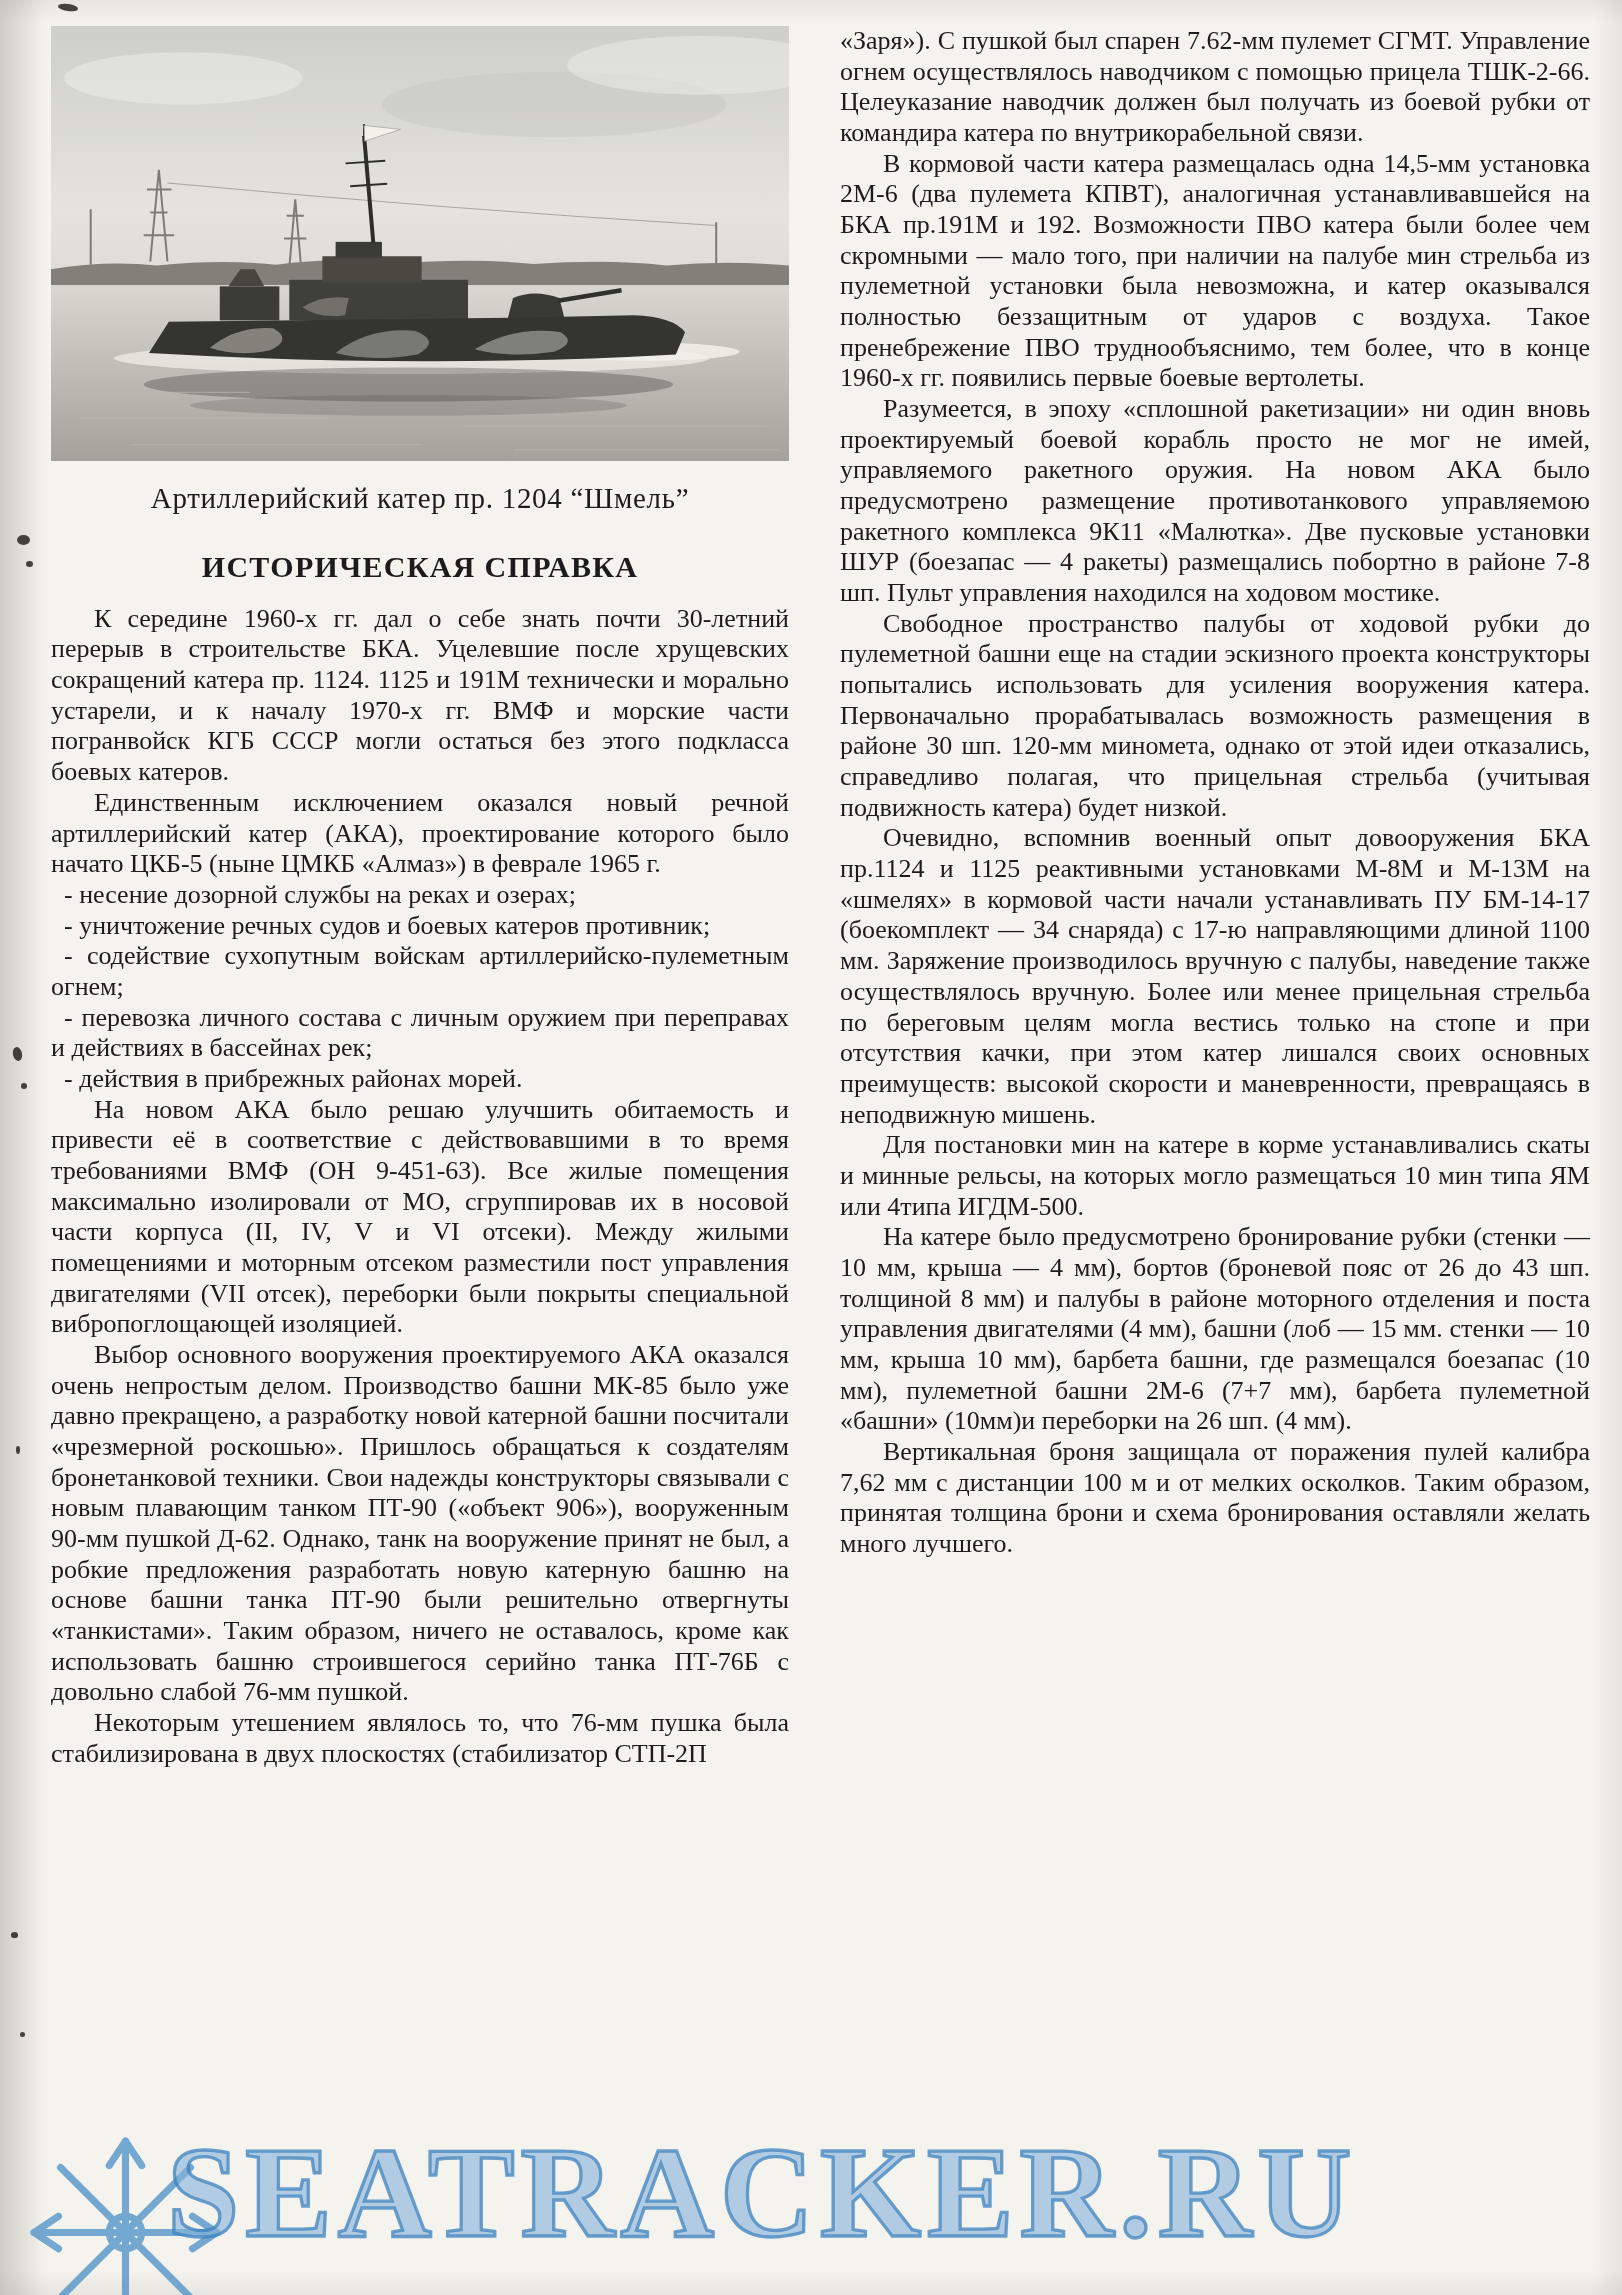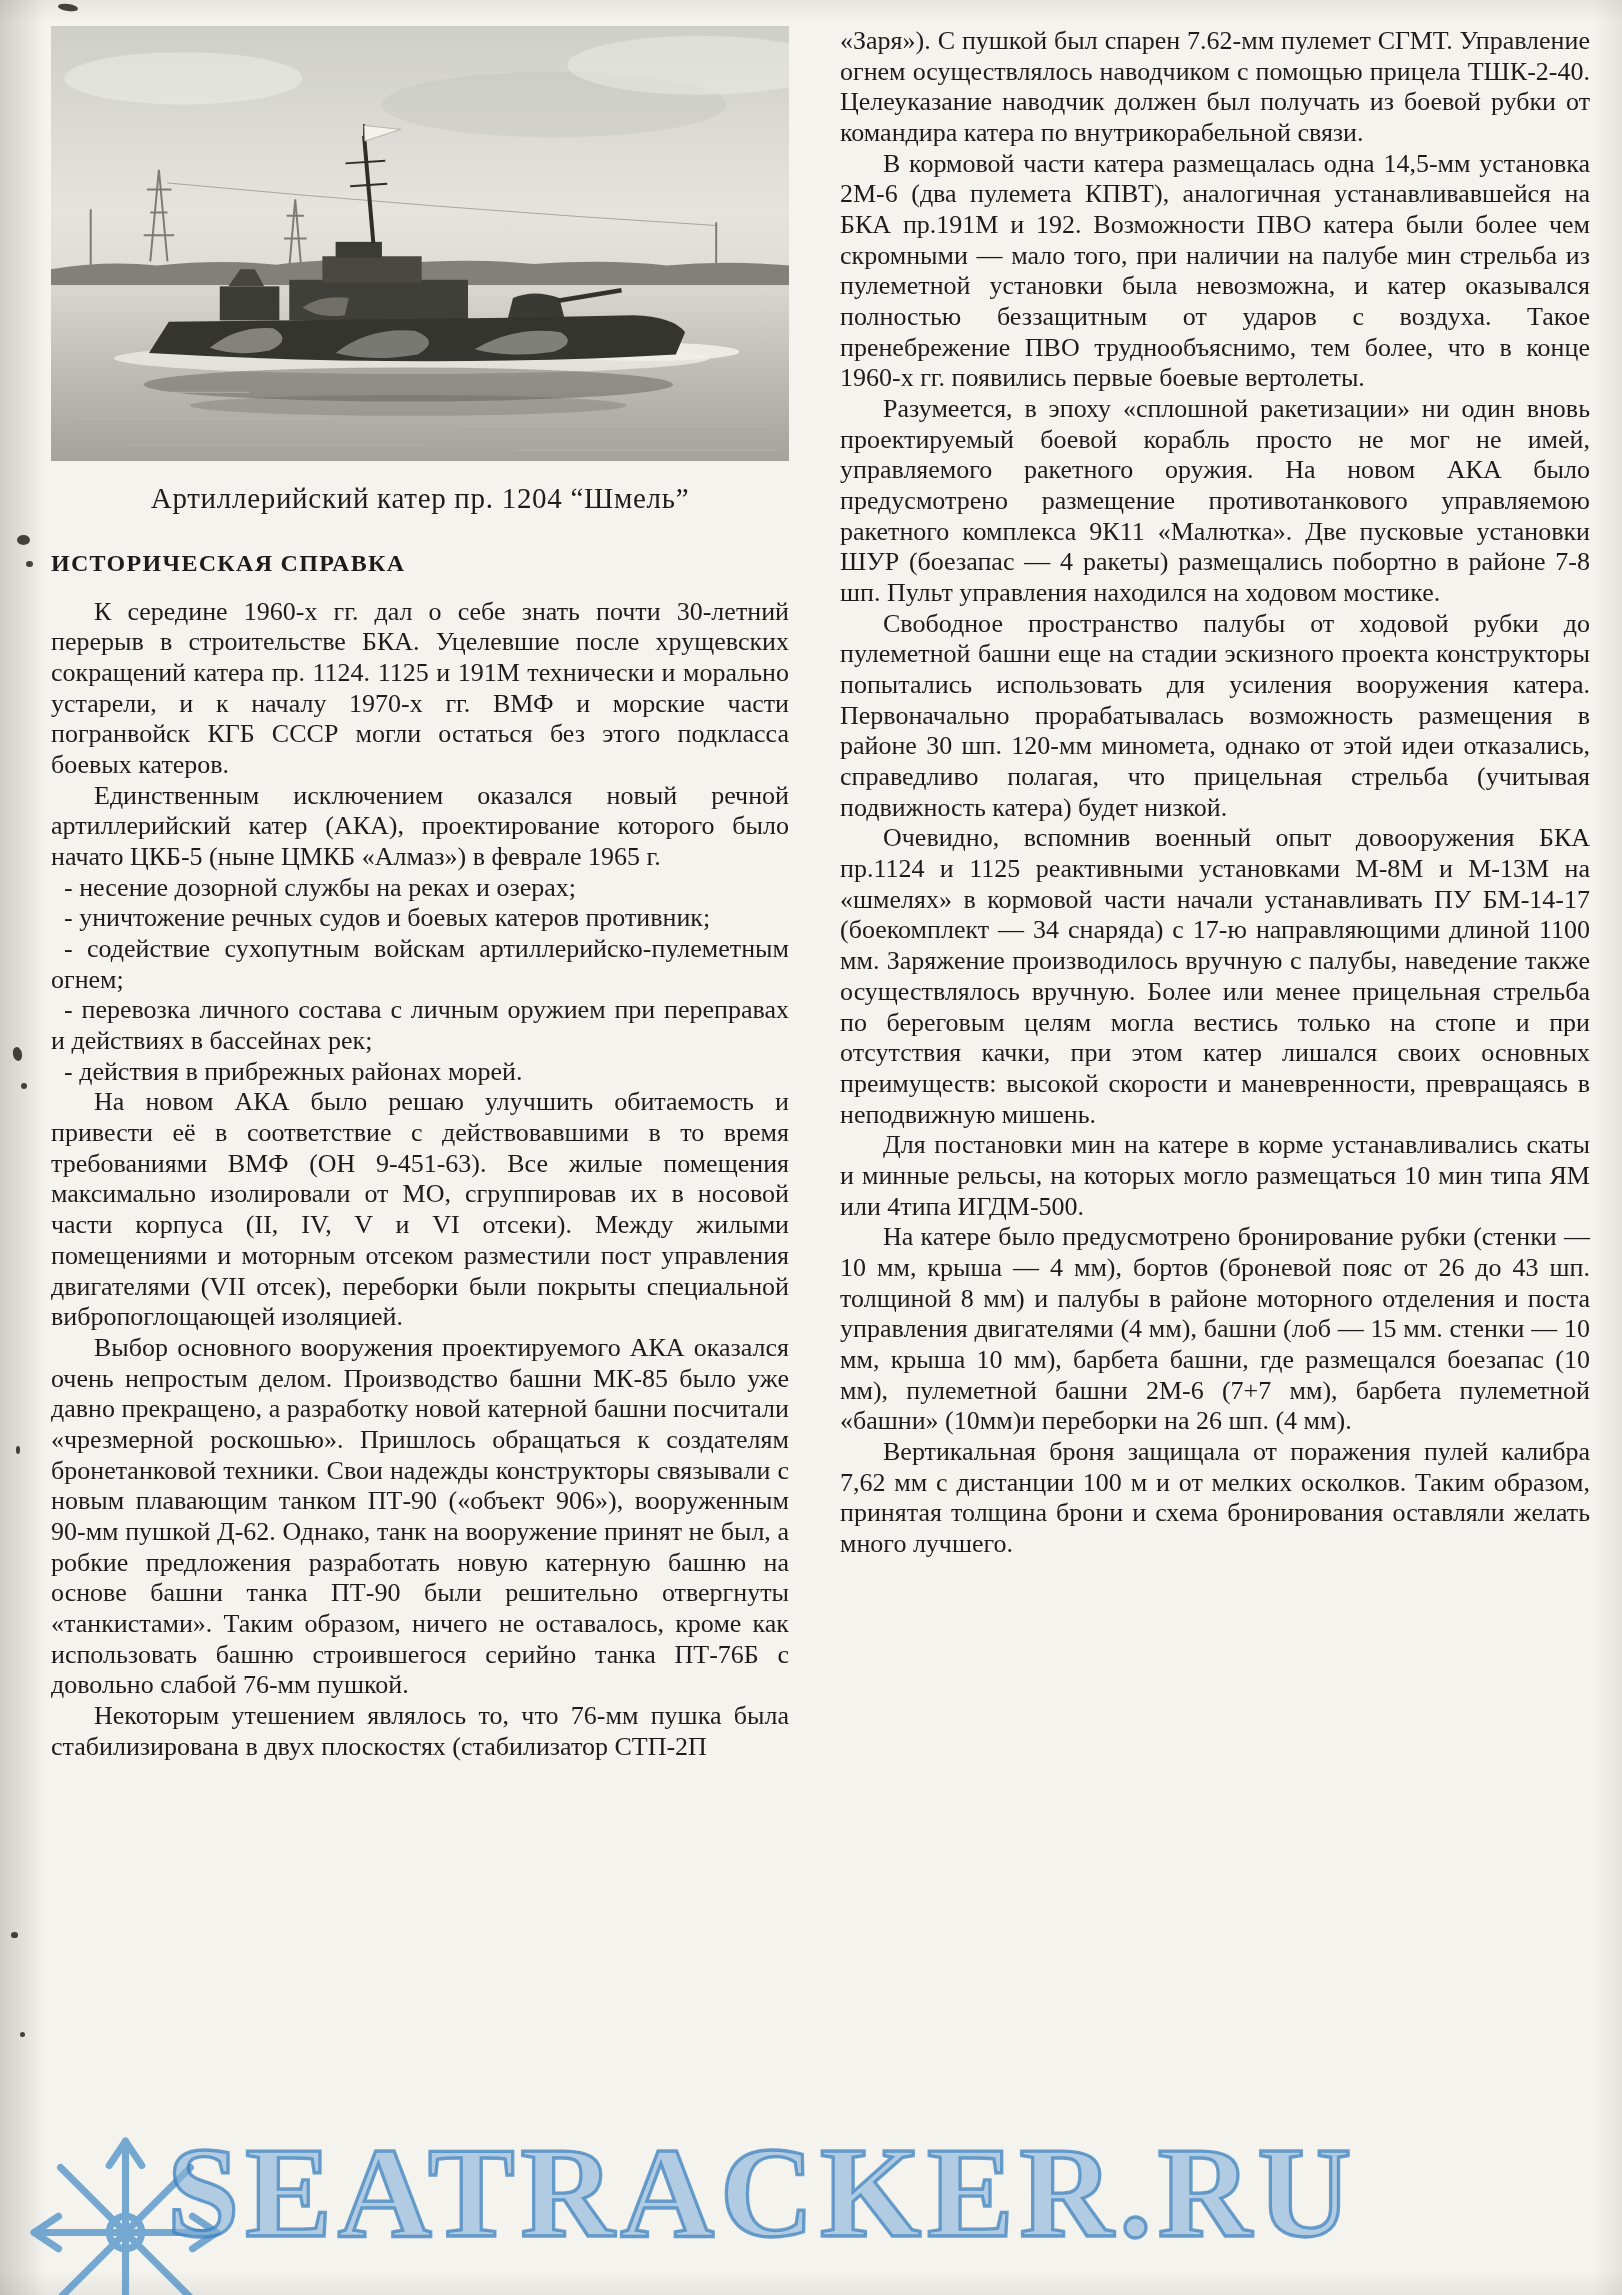--- a/index.html
+++ b/index.html
@@ -36,22 +36,23 @@
 
   .caption {
     margin-top:19.6px;
     text-align:center;
     font-weight:normal;
     font-size:29px;
     letter-spacing:0.7px;
   }
   .heading {
     margin-top:34px; margin-bottom:19.6px;
+    text-align:center;
     font-weight:bold;
-    font-size:24px;
+    font-size:30px;
     letter-spacing:1.3px;
   }
 
   p.para { text-indent:43px; }
   p.para.no-indent { text-indent:0; }
   p.para.list-item { text-indent:13px; }
 
   
   .speck { position:absolute; background:#26241f; border-radius:50%; opacity:0.85; }
   .sp1 { left:58px;  top:3.9px;    width:19.6px; height:6.5px; transform:rotate(8deg); }
@@ -163,21 +164,21 @@
       <p class="para list-item">- уничтожение речных судов и боевых катеров противник;</p>
       <p class="para list-item">- содействие сухопутным войскам артиллерийско-пулеметным огнем;</p>
       <p class="para list-item">- перевозка личного состава с личным оружием при переправах и действиях в бассейнах рек;</p>
       <p class="para list-item">- действия в прибрежных районах морей.</p>
       <p class="para">На новом АКА было решаю улучшить обитаемость и привести её в соответствие с действовавшими в то время требованиями ВМФ (ОН 9-451-63). Все жилые помещения максимально изолировали от МО, сгруппировав их в носовой части корпуса (II, IV, V и VI отсеки). Между жилыми помещениями и моторным отсеком разместили пост управления двигателями (VII отсек), переборки были покрыты специальной вибропоглощающей изоляцией.</p>
       <p class="para">Выбор основного вооружения проектируемого АКА оказался очень непростым делом. Производство башни МК-85 было уже давно прекращено, а разработку новой катерной башни посчитали «чрезмерной роскошью». Пришлось обращаться к создателям бронетанковой техники. Свои надежды конструкторы связывали с новым плавающим танком ПТ-90 («объект 906»), вооруженным 90-мм пушкой Д-62. Однако, танк на вооружение принят не был, а робкие предложения разработать новую катерную башню на основе башни танка ПТ-90 были решительно отвергнуты «танкистами». Таким образом, ничего не оставалось, кроме как использовать башню строившегося серийно танка ПТ-76Б с довольно слабой 76-мм пушкой.</p>
       <p class="para">Некоторым утешением являлось то, что 76-мм пушка была стабилизирована в двух плоскостях (стабилизатор СТП-2П</p>
     </div>
 
     <div class="col col-right">
-      <p class="para no-indent">«Заря»). С пушкой был спарен 7.62-мм пулемет СГМТ. Управление огнем осуществлялось наводчиком с помощью прицела ТШК-2-40. Целеуказание наводчик должен был получать из боевой рубки от командира катера по внутрикорабельной связи.</p>
+      <p class="para no-indent">«Заря»). С пушкой был спарен 7.62-мм пулемет СГМТ. Управление огнем осуществлялось наводчиком с помощью прицела ТШК-2-66. Целеуказание наводчик должен был получать из боевой рубки от командира катера по внутрикорабельной связи.</p>
       <p class="para">В кормовой части катера размещалась одна 14,5-мм установка 2М-6 (два пулемета КПВТ), аналогичная устанавливавшейся на БКА пр.191М и 192. Возможности ПВО катера были более чем скромными — мало того, при наличии на палубе мин стрельба из пулеметной установки была невозможна, и катер оказывался полностью беззащитным от ударов с воздуха. Такое пренебрежение ПВО труднообъяснимо, тем более, что в конце 1960-х гг. появились первые боевые вертолеты.</p>
       <p class="para">Разумеется, в эпоху «сплошной ракетизации» ни один вновь проектируемый боевой корабль просто не мог не имей, управляемого ракетного оружия. На новом АКА было предусмотрено размещение противотанкового управляемою ракетного комплекса 9К11 «Малютка». Две пусковые установки ШУР (боезапас — 4 ракеты) размещались побортно в районе 7-8 шп. Пульт управления находился на ходовом мостике.</p>
       <p class="para">Свободное пространство палубы от ходовой рубки до пулеметной башни еще на стадии эскизного проекта конструкторы попытались использовать для усиления вооружения катера. Первоначально прорабатывалась возможность размещения в районе 30 шп. 120-мм миномета, однако от этой идеи отказались, справедливо полагая, что прицельная стрельба (учитывая подвижность катера) будет низкой.</p>
       <p class="para">Очевидно, вспомнив военный опыт довооружения БКА пр.1124 и 1125 реактивными установками М-8М и М-13М на «шмелях» в кормовой части начали устанавливать ПУ БМ-14-17 (боекомплект — 34 снаряда) с 17-ю направляющими длиной 1100 мм. Заряжение производилось вручную с палубы, наведение также осуществлялось вручную. Более или менее прицельная стрельба по береговым целям могла вестись только на стопе и при отсутствия качки, при этом катер лишался своих основных преимуществ: высокой скорости и маневренности, превращаясь в неподвижную мишень.</p>
       <p class="para">Для постановки мин на катере в корме устанавливались скаты и минные рельсы, на которых могло размещаться 10 мин типа ЯМ или 4типа ИГДМ-500.</p>
       <p class="para">На катере было предусмотрено бронирование рубки (стенки — 10 мм, крыша — 4 мм), бортов (броневой пояс от 26 до 43 шп. толщиной 8 мм) и палубы в районе моторного отделения и поста управления двигателями (4 мм), башни (лоб — 15 мм. стенки — 10 мм, крыша 10 мм), барбета башни, где размещался боезапас (10 мм), пулеметной башни 2М-6 (7+7 мм), барбета пулеметной «башни» (10мм)и переборки на 26 шп. (4 мм).</p>
       <p class="para">Вертикальная броня защищала от поражения пулей калибра 7,62 мм с дистанции 100 м и от мелких осколков. Таким образом, принятая толщина брони и схема бронирования оставляли желать много лучшего.</p>
     </div>
   </div>
 

